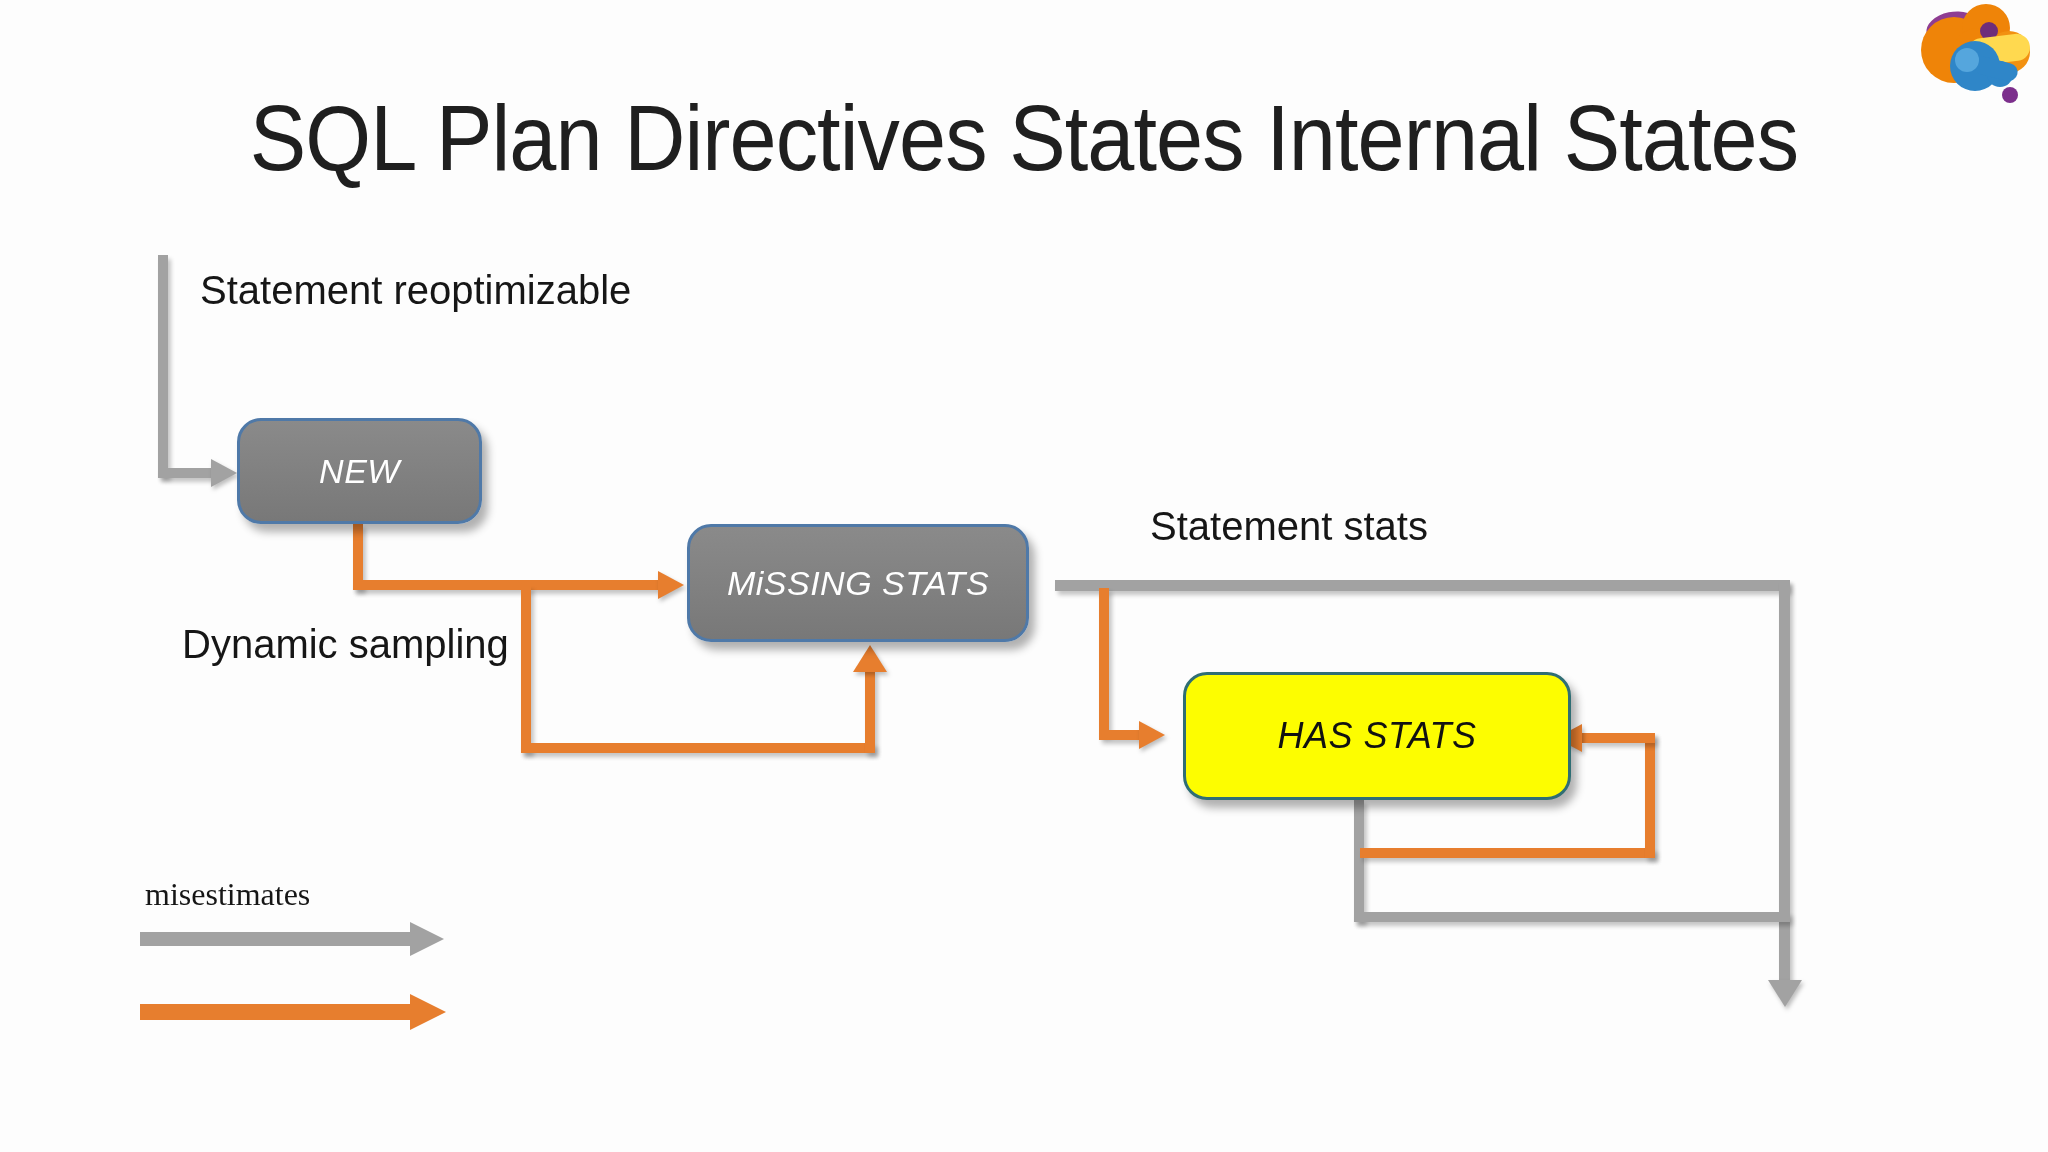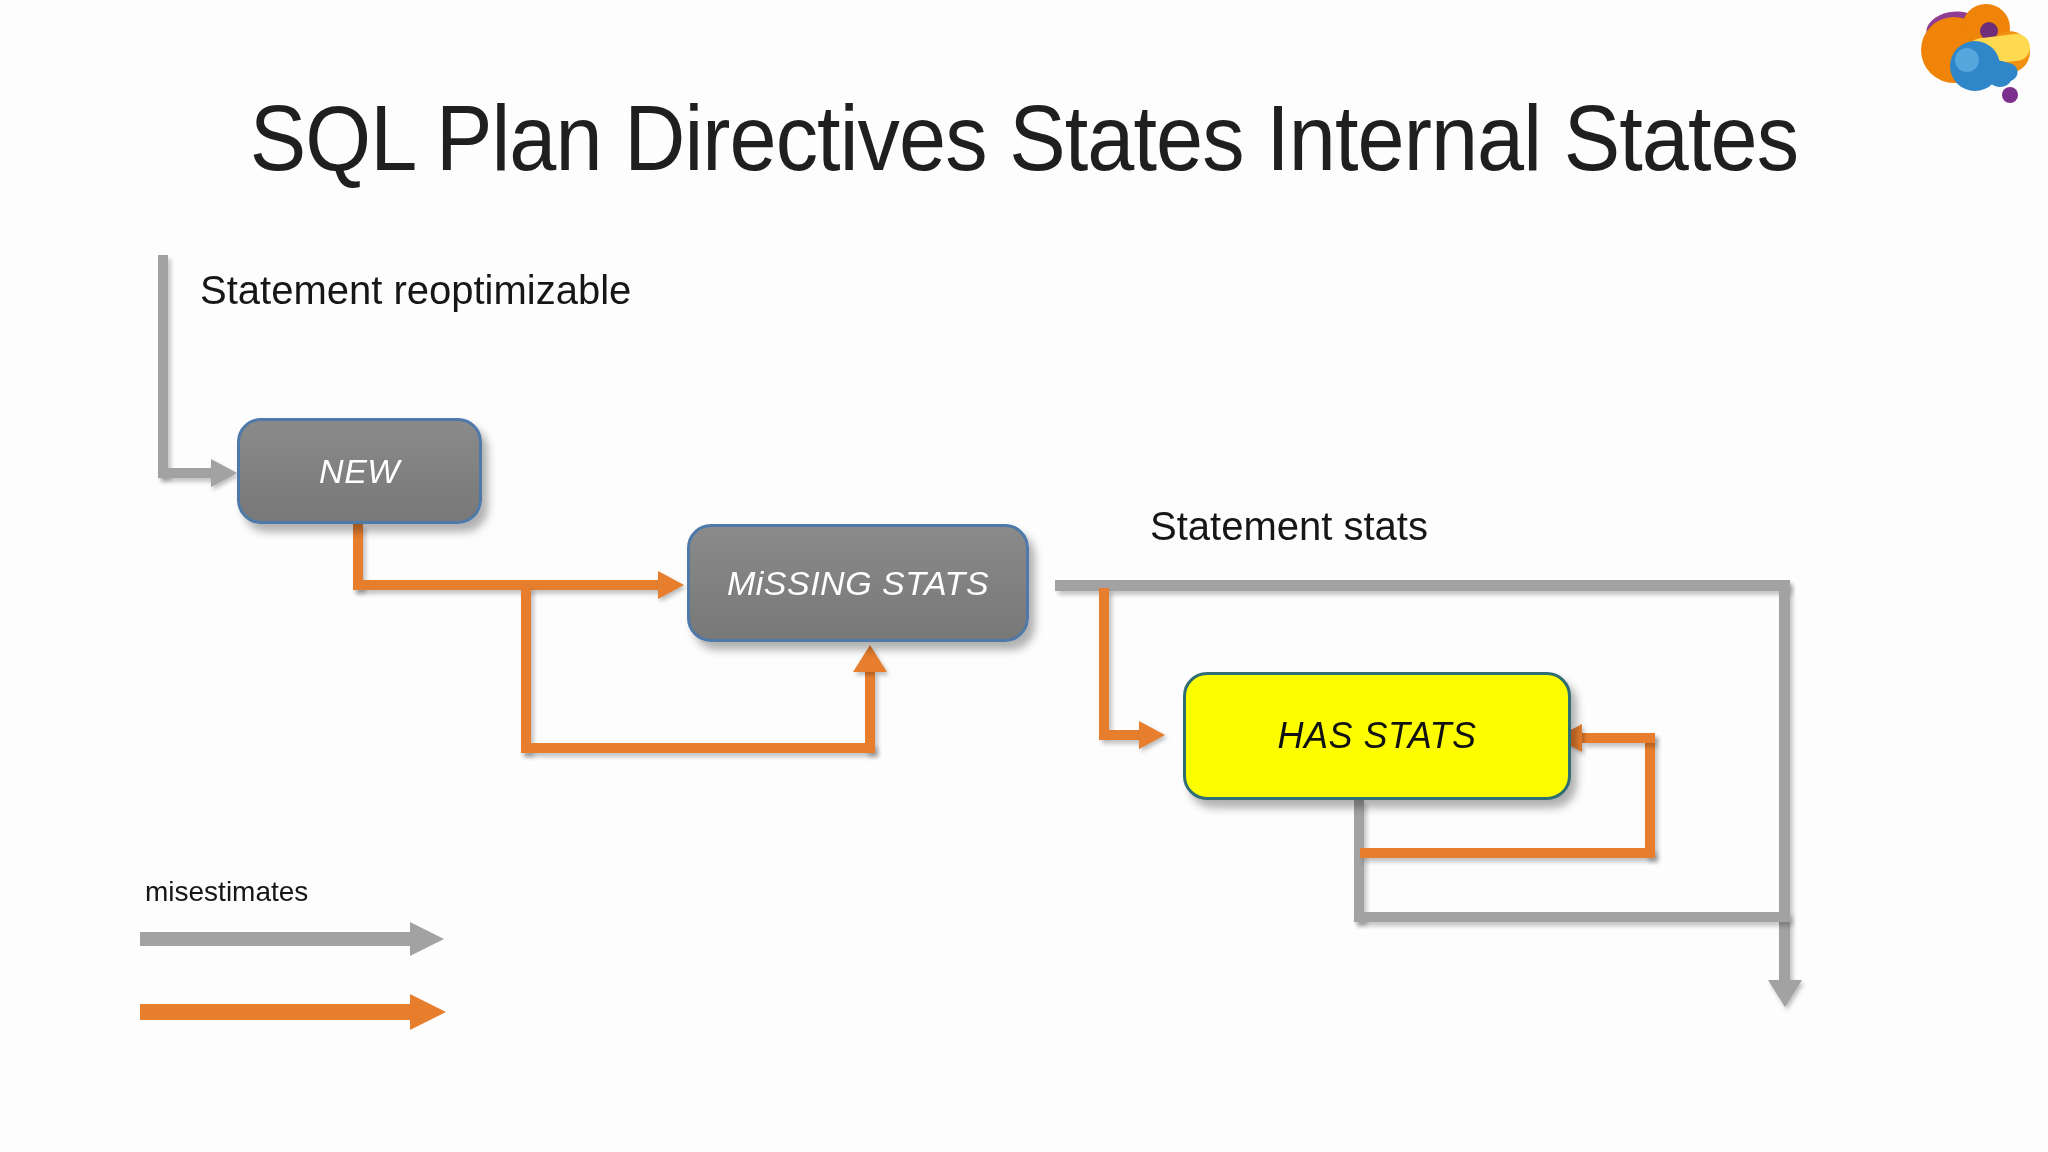--- a/index.html
+++ b/index.html
@@ -37,21 +37,21 @@
   .ah.right.orange{border-top:14px solid transparent;border-bottom:14px solid transparent;
                    border-left:26px solid var(--good_estimation,#e77e2e);}
   .ah.left.orange{border-top:14px solid transparent;border-bottom:14px solid transparent;
                   border-right:26px solid var(--good_estimation,#e77e2e);}
   .ah.up.orange{border-left:17px solid transparent;border-right:17px solid transparent;
                 border-bottom:27px solid var(--good_estimation,#e77e2e);}
   .ah.down.gray{border-left:17px solid transparent;border-right:17px solid transparent;
                 border-top:27px solid var(--misestimates,#a2a2a2);}
 
   
-  .legend-label{position:absolute;font-size:28px;color:#161616;white-space:nowrap;}
+  .legend-label{position:absolute;font-size:32px;color:#161616;white-space:nowrap;font-family:Liberation Serif, serif;}
   .legend-arrow{position:absolute;display:flex;align-items:center;}
   .legend-arrow .shaft{width:270px;}
   .legend-arrow.gray .shaft{height:14px;background:var(--misestimates,#a2a2a2);}
   .legend-arrow.orange .shaft{height:16px;background:var(--good_estimation,#e77e2e);}
   .legend-arrow .head{width:0;height:0;}
   .legend-arrow.gray .head{border-top:17px solid transparent;border-bottom:17px solid transparent;
                            border-left:34px solid var(--misestimates,#a2a2a2);}
   .legend-arrow.orange .head{border-top:18px solid transparent;border-bottom:18px solid transparent;
                              border-left:36px solid var(--good_estimation,#e77e2e);}
 
@@ -115,20 +115,21 @@
   <div class="node gray" style="left:687px;top:524px;width:342px;height:118px;">
     <span class="node-label">MiSSING STATS</span>
   </div>
 
   <div class="node yellow" style="left:1166px;top:672px;width:388px;height:128px;margin-left:17px;">
     <span class="node-label">HAS STATS</span>
   </div>
 
 
   <div class="lbl" style="left:200px;top:268px;">Statement reoptimizable</div>
+  <div class="lbl" style="left:182px;top:622px;">Dynamic sampling</div>
   <div class="lbl" style="left:1150px;top:504px;">Statement stats</div>
 
   <div class="legend-label" style="left:145px;top:876px;">misestimates</div>
   <div class="legend-arrow gray" style="left:140px;top:922px;">
     <div class="shaft"></div>
     <div class="head"></div>
   </div>
 
   <div class="legend-arrow orange" style="left:140px;top:994px;">
     <div class="shaft"></div>

